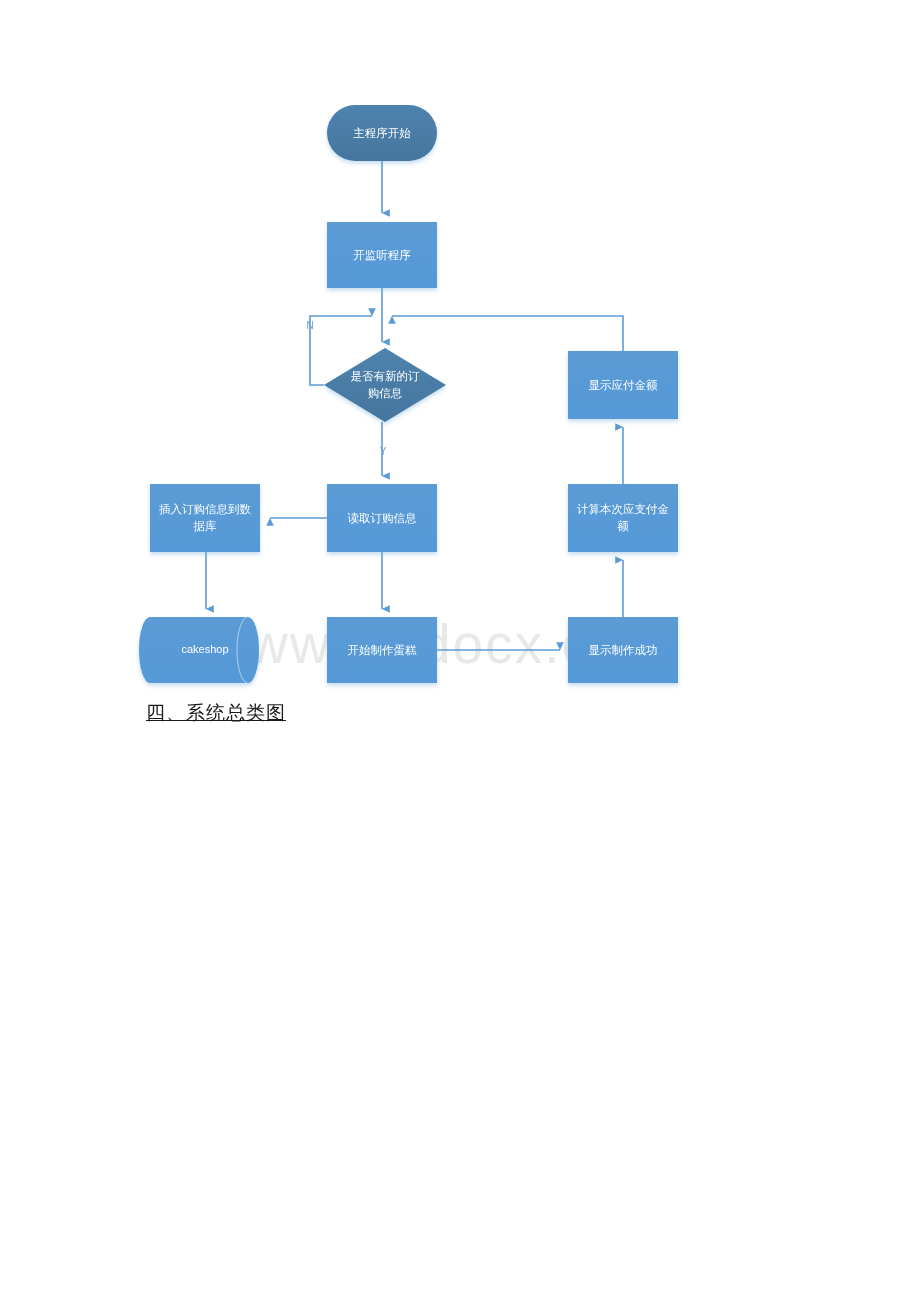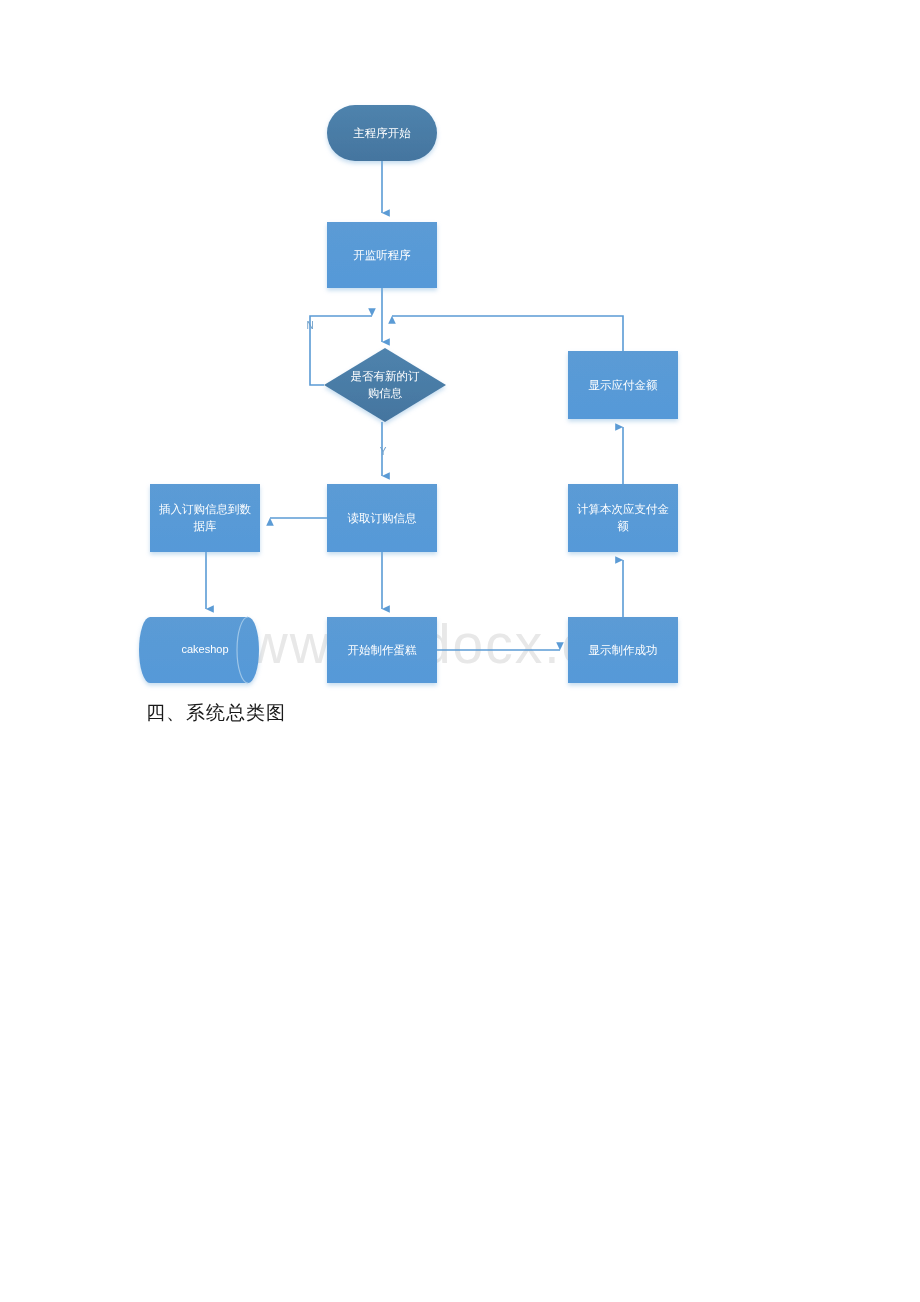--- a/index.html
+++ b/index.html
@@ -63,20 +63,21 @@
   }
   #caption {
     position: absolute;
     left: 146px;
     top: 700px;
     font-family: "Liberation Serif", "DejaVu Serif", serif;
     font-size: 19px;
     color: #1a1a1a;
     letter-spacing: 1px;
     z-index: 5;
+    text-decoration: underline;
   }
 </style>
 </head>
 <body>
 
 <div id="page">
 
   <div class="watermark">www.bdocx.com</div>
 
   <svg id="flow-svg" viewBox="0 0 920 760">

